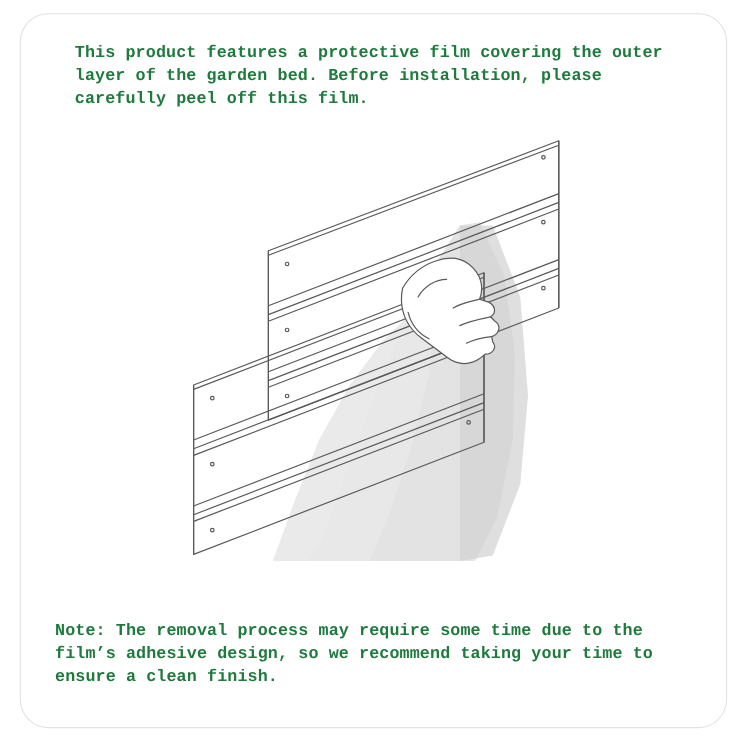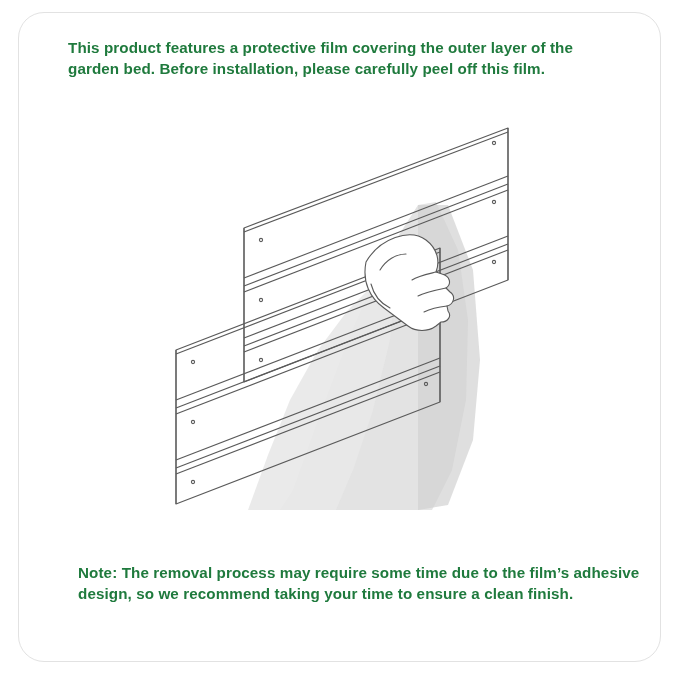--- a/index.html
+++ b/index.html
@@ -31,33 +31,33 @@
     border-radius: 26px;
     background: #ffffff;
     box-sizing: border-box;
   }
   .note-text {
     position: absolute;
     color: #1f7a3d;
     font-weight: bold;
     line-height: 1.38;
     letter-spacing: 0.1px;
+    font-family: Liberation Mono, monospace;
   }
   #top-note {
     left: 68px;
     top: 38px;
     width: 546px;
     font-size: 15.2px;
   }
   #bottom-note {
     left: 50px;
     top: 563px;
     width: 586px;
     font-size: 15.2px;
-    margin-left: 28px;
   }
   #illustration {
     position: absolute;
     left: 18px;
     top: 110px;
     width: 643px;
     height: 440px;
   }
   svg { display: block; }
 </style>

